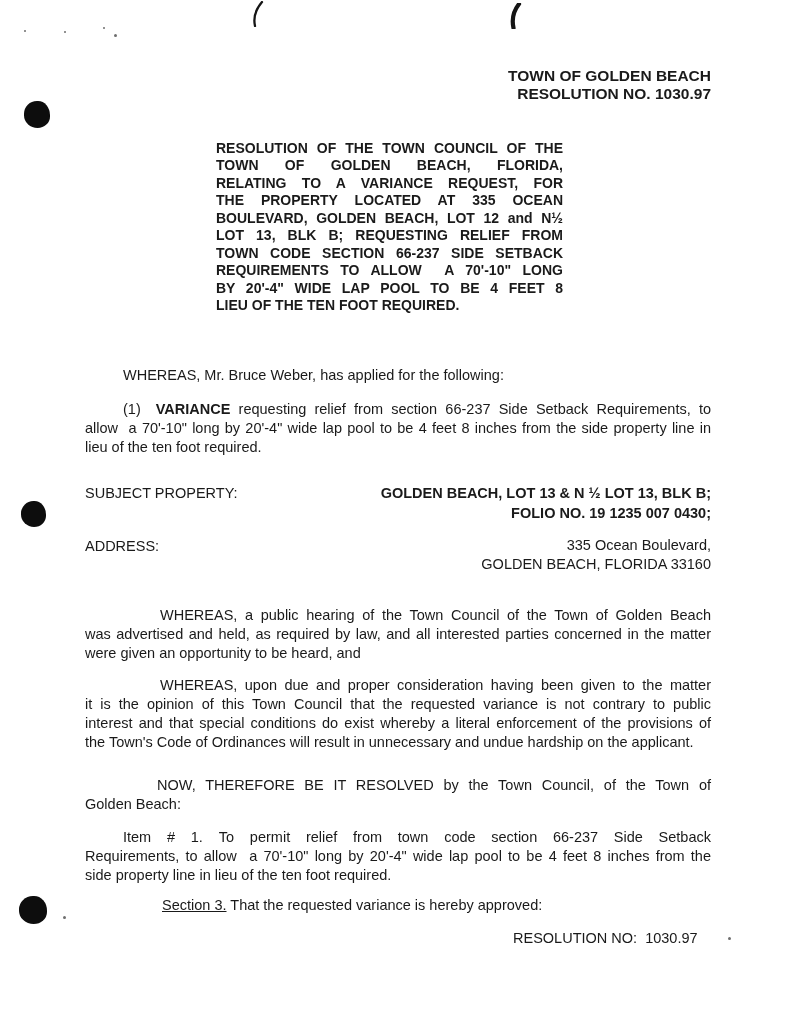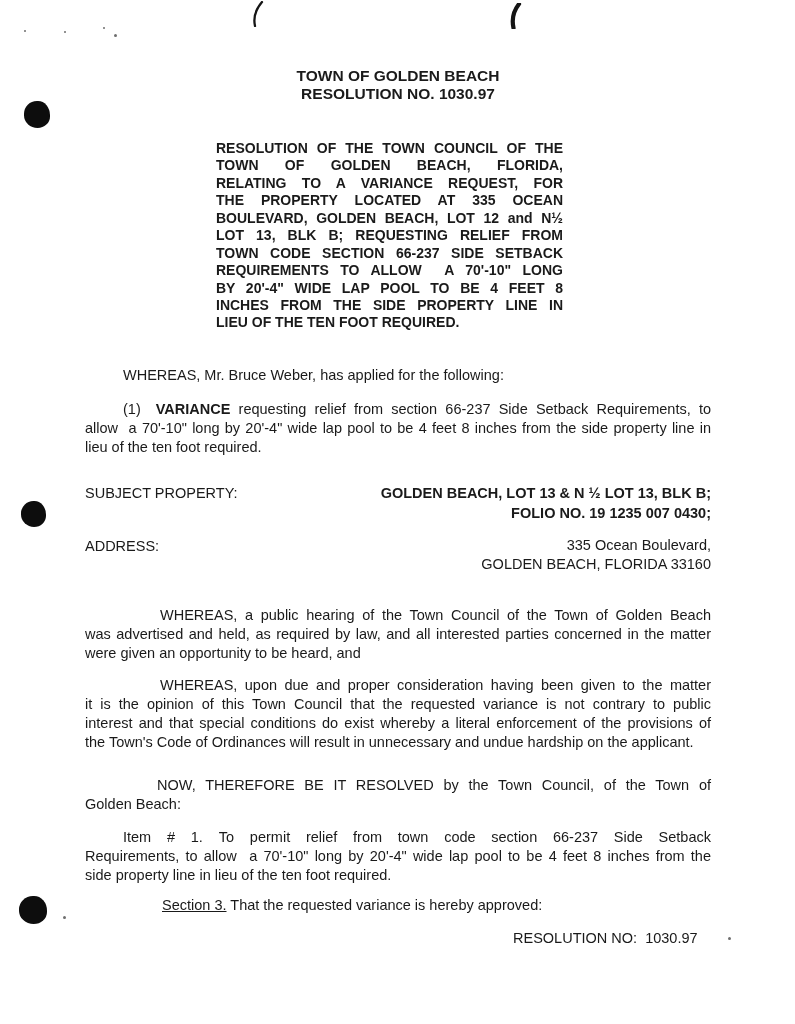--- a/index.html
+++ b/index.html
@@ -58,36 +58,35 @@
   <div class="abs speck" style="left:114px;top:34px;width:3px;height:3px;"></div>
   <div class="abs speck" style="left:698px;top:512px;width:2px;height:2px;"></div>
   <div class="abs speck" style="left:704px;top:547px;width:2px;height:2px;"></div>
   <div class="abs speck" style="left:63px;top:916px;width:3px;height:3px;"></div>
   <div class="abs speck" style="left:728px;top:937px;width:3px;height:3px;"></div>
 
   <div class="abs hole" style="left:24px;top:101px;width:26px;height:27px;"></div>
   <div class="abs hole" style="left:21px;top:501px;width:25px;height:26px;"></div>
   <div class="abs hole" style="left:19px;top:896px;width:28px;height:28px;"></div>
 
-  <div class="abs title" style="top:67px;">
+  <div class="abs title" style="top:67px;text-align:right;">
     <div>TOWN OF GOLDEN BEACH</div>
     <div>RESOLUTION NO. 1030.97</div>
   </div>
 
   <div class="abs headline" style="top:140px;">
     <div class="hline jl">RESOLUTION OF THE TOWN COUNCIL OF THE</div>
     <div class="hline jl">TOWN OF GOLDEN BEACH, FLORIDA,</div>
     <div class="hline jl">RELATING TO A VARIANCE REQUEST, FOR</div>
     <div class="hline jl">THE PROPERTY LOCATED AT 335 OCEAN</div>
     <div class="hline jl">BOULEVARD, GOLDEN BEACH, LOT 12 and N½</div>
     <div class="hline jl">LOT 13, BLK B; REQUESTING RELIEF FROM</div>
     <div class="hline jl">TOWN CODE SECTION 66-237 SIDE SETBACK</div>
     <div class="hline jl">REQUIREMENTS TO ALLOW  A 70'-10" LONG</div>
     <div class="hline jl">BY 20'-4" WIDE LAP POOL TO BE 4 FEET 8</div>
-    <div class="hline jl">INCHES FROM THE SIDE PROPERTY LINE IN</div>
     <div class="hline">LIEU OF THE TEN FOOT REQUIRED.</div>
   </div>
 
   <div class="abs body-col fs line ind38" style="top:366px;">WHEREAS, Mr. Bruce Weber, has applied for the following:</div>
 
   <div class="abs body-col fs" style="top:400px;">
     <div class="line jl ind38"><span class="tabgap">(1)</span><span class="b">VARIANCE</span> <span>requesting relief from section 66-237 Side Setback Requirements, to</span></div>
     <div class="line jl">allow  a 70'-10" long by 20'-4" wide lap pool to be 4 feet 8 inches from the side property line in</div>
     <div class="line">lieu of the ten foot required.</div>
   </div>

